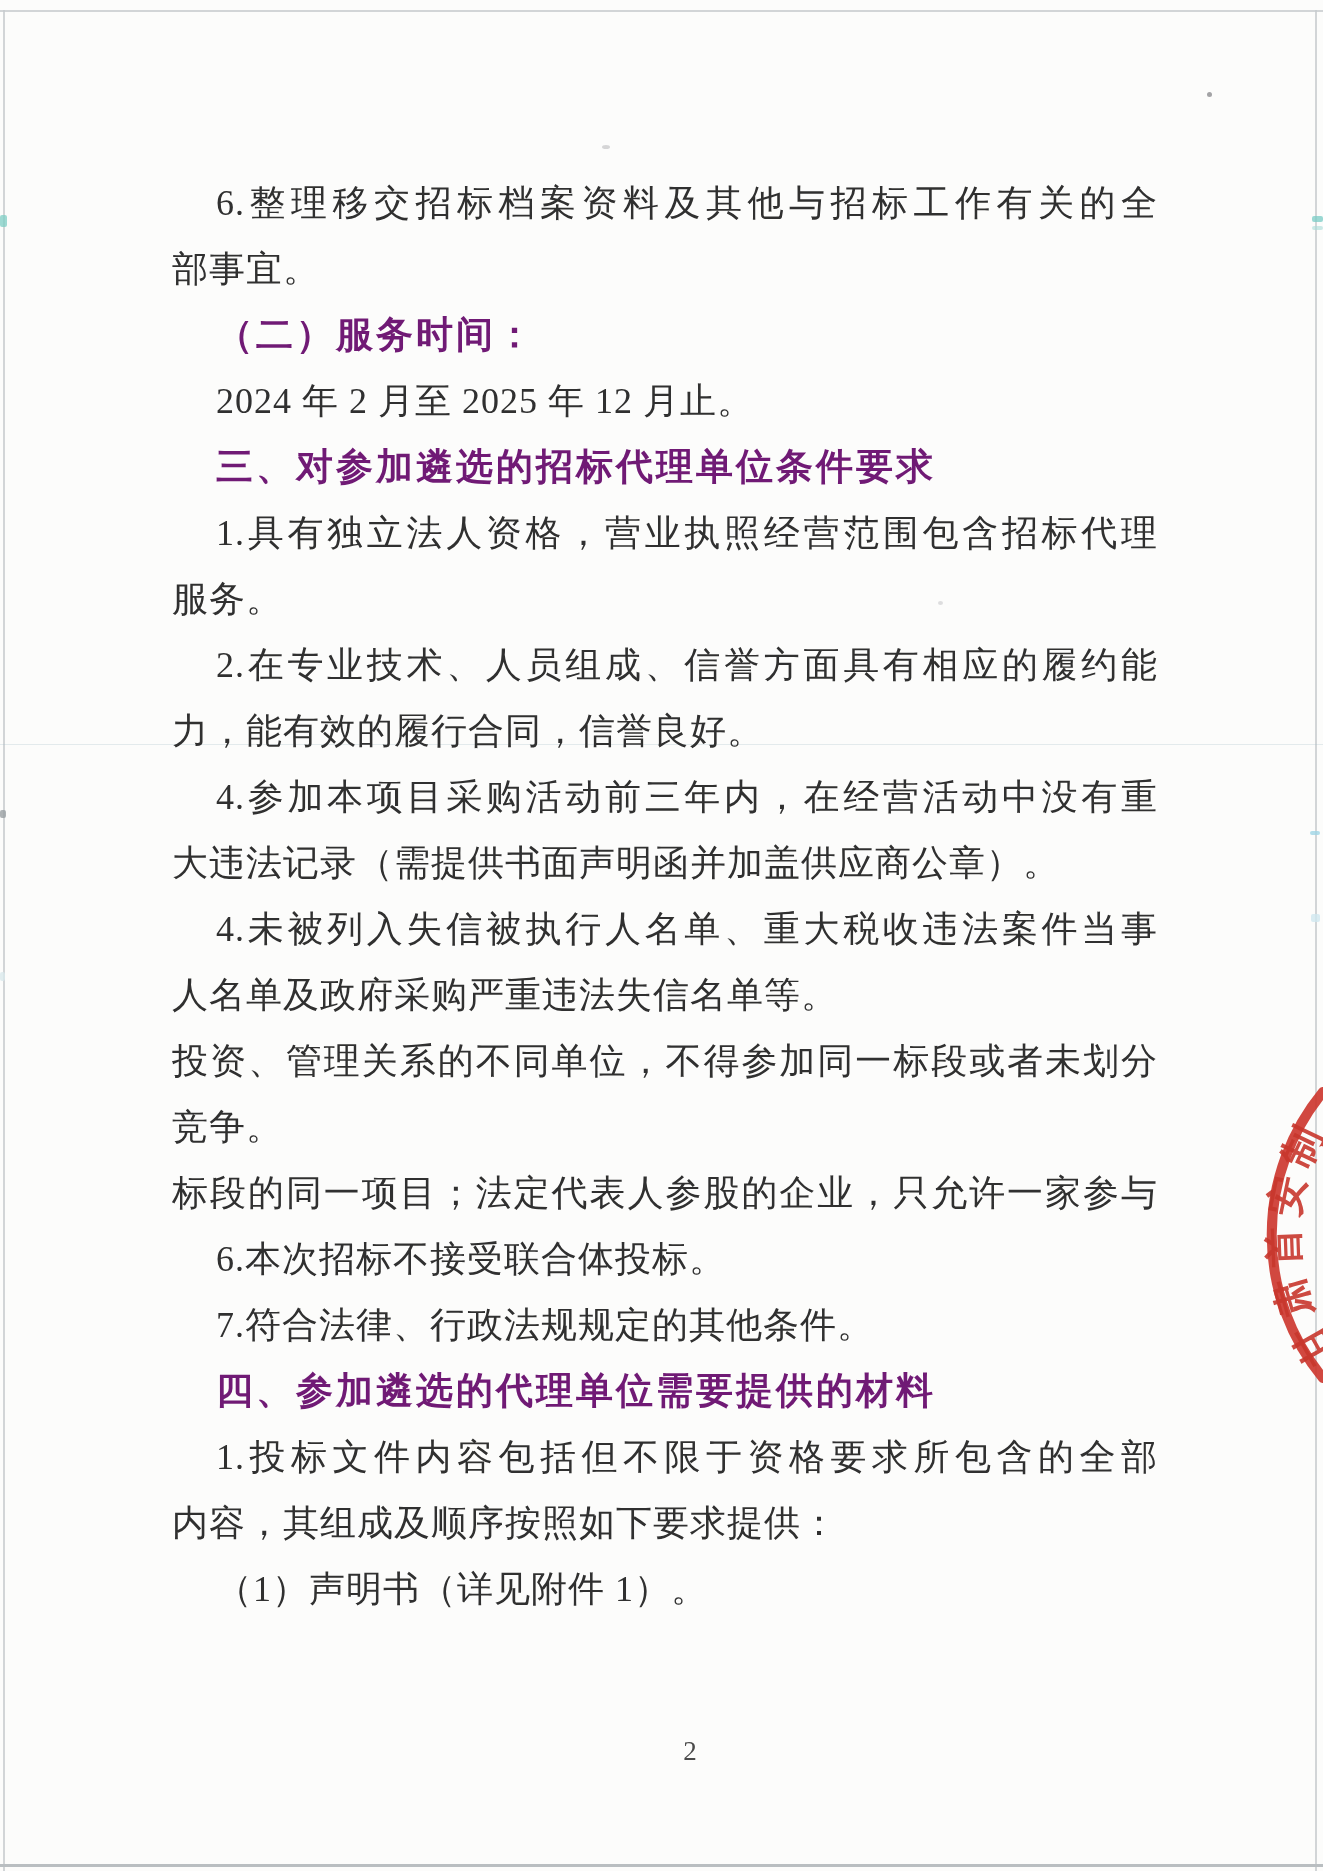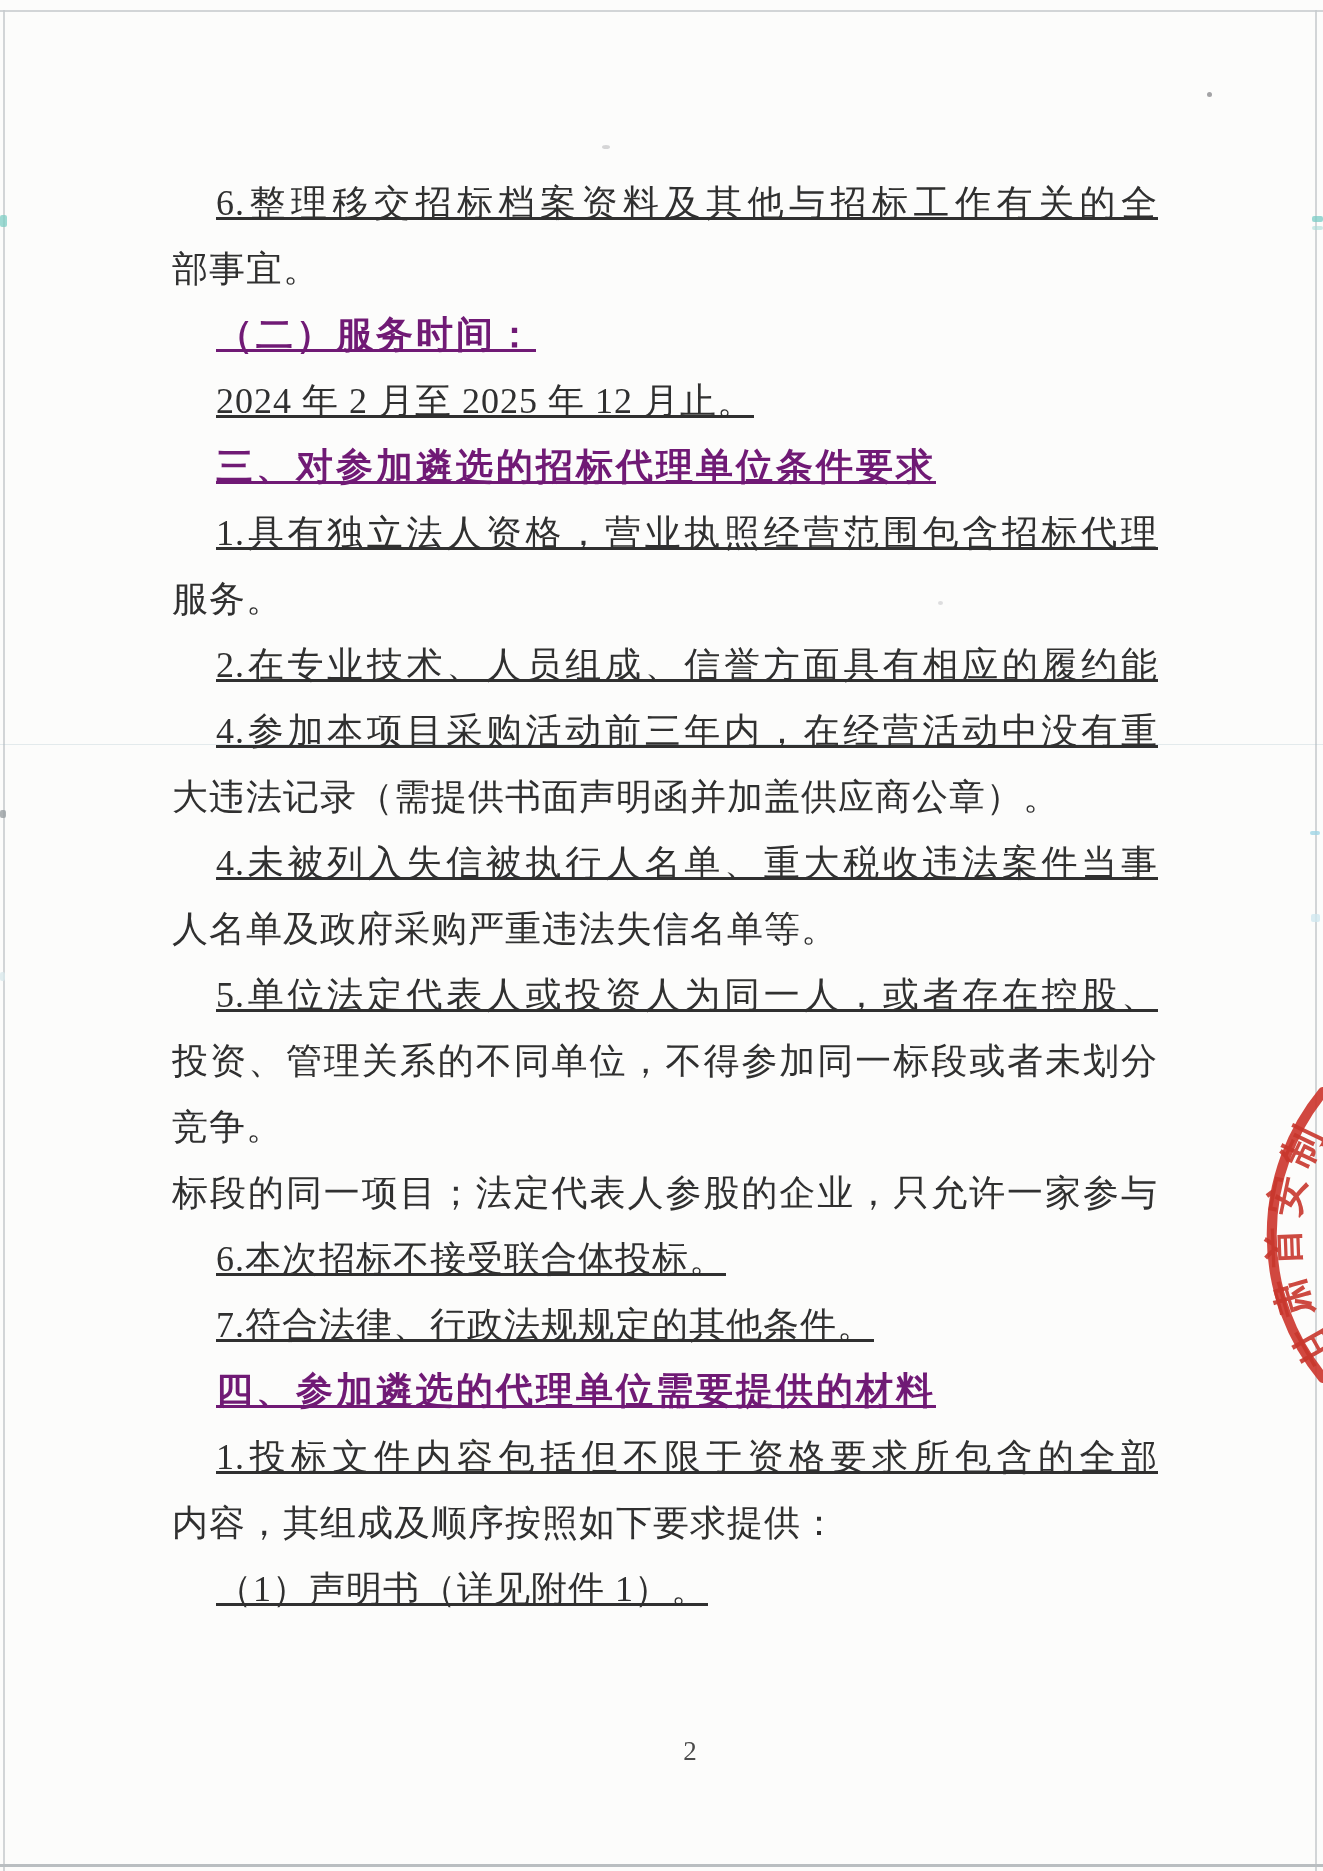--- a/index.html
+++ b/index.html
@@ -19,21 +19,21 @@
           background:rgba(170,192,202,.30); }
   .dash { position:absolute; border-radius:2px; }
   .speck { position:absolute; border-radius:50%; }
 
   
   .text-block { position:absolute; left:172px; top:170px; width:986px; }
   .line {
     height:66px; line-height:66px; font-size:36px;
     letter-spacing:1px; white-space:nowrap; color:#303030;
   }
-  .ind  { padding-left:44px;text-decoration:underline; }
+  .ind  { padding-left:44px; }
   .fill { white-space:normal; text-align:justify; text-align-last:justify; }
   .hd   {
     font-family:"Liberation Sans","DejaVu Sans",sans-serif;
     font-weight:700; font-size:37px; letter-spacing:3px; color:#701a75;
   }
   .pageno {
     position:absolute; left:658px; top:1736px; width:64px;
     text-align:center; font-size:27px; line-height:30px; color:#4a4a4a;
   }
   .stamp { position:absolute; left:1252px; top:1075px; width:71px; height:320px; }
@@ -62,25 +62,25 @@
 
   <div class="text-block">
     <div class="line ind fill">6.整理移交招标档案资料及其他与招标工作有关的全</div>
     <div class="line">部事宜。</div>
     <div class="line ind hd">（二）服务时间：</div>
     <div class="line ind">2024 年 2 月至 2025 年 12 月止。</div>
     <div class="line ind hd">三、对参加遴选的招标代理单位条件要求</div>
     <div class="line ind fill">1.具有独立法人资格，营业执照经营范围包含招标代理</div>
     <div class="line">服务。</div>
     <div class="line ind fill">2.在专业技术、人员组成、信誉方面具有相应的履约能</div>
+    <div class="line">力，能有效的履行合同，信誉良好。</div>
     <div class="line ind fill">4.参加本项目采购活动前三年内，在经营活动中没有重</div>
     <div class="line">大违法记录（需提供书面声明函并加盖供应商公章）。</div>
     <div class="line ind fill">4.未被列入失信被执行人名单、重大税收违法案件当事</div>
     <div class="line">人名单及政府采购严重违法失信名单等。</div>
-    <div class="line ind fill">5.单位法定代表人或投资人为同一人，或者存在控股、</div>
     <div class="line fill">投资、管理关系的不同单位，不得参加同一标段或者未划分</div>
     <div class="line">竞争。</div>
     <div class="line fill">标段的同一项目；法定代表人参股的企业，只允许一家参与</div>
     <div class="line ind">6.本次招标不接受联合体投标。</div>
     <div class="line ind">7.符合法律、行政法规规定的其他条件。</div>
     <div class="line ind hd">四、参加遴选的代理单位需要提供的材料</div>
     <div class="line ind fill">1.投标文件内容包括但不限于资格要求所包含的全部</div>
     <div class="line">内容，其组成及顺序按照如下要求提供：</div>
     <div class="line ind">（1）声明书（详见附件 1）。</div>
   </div>

